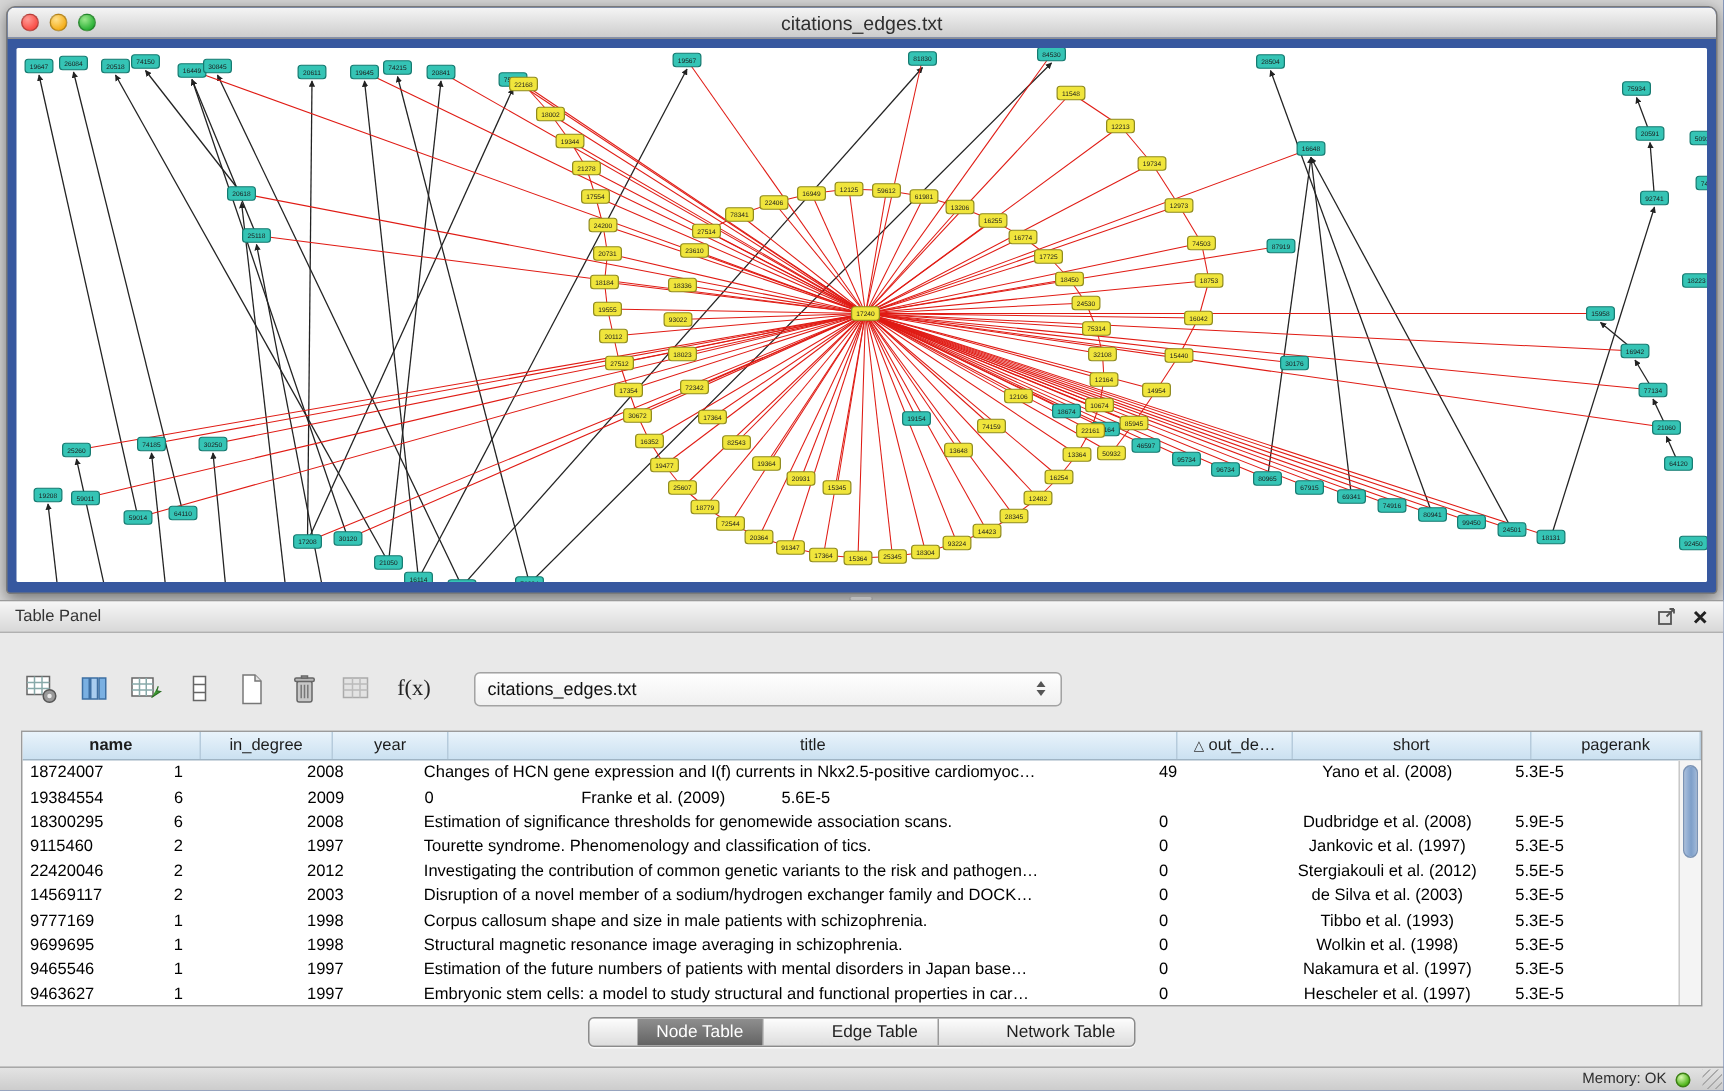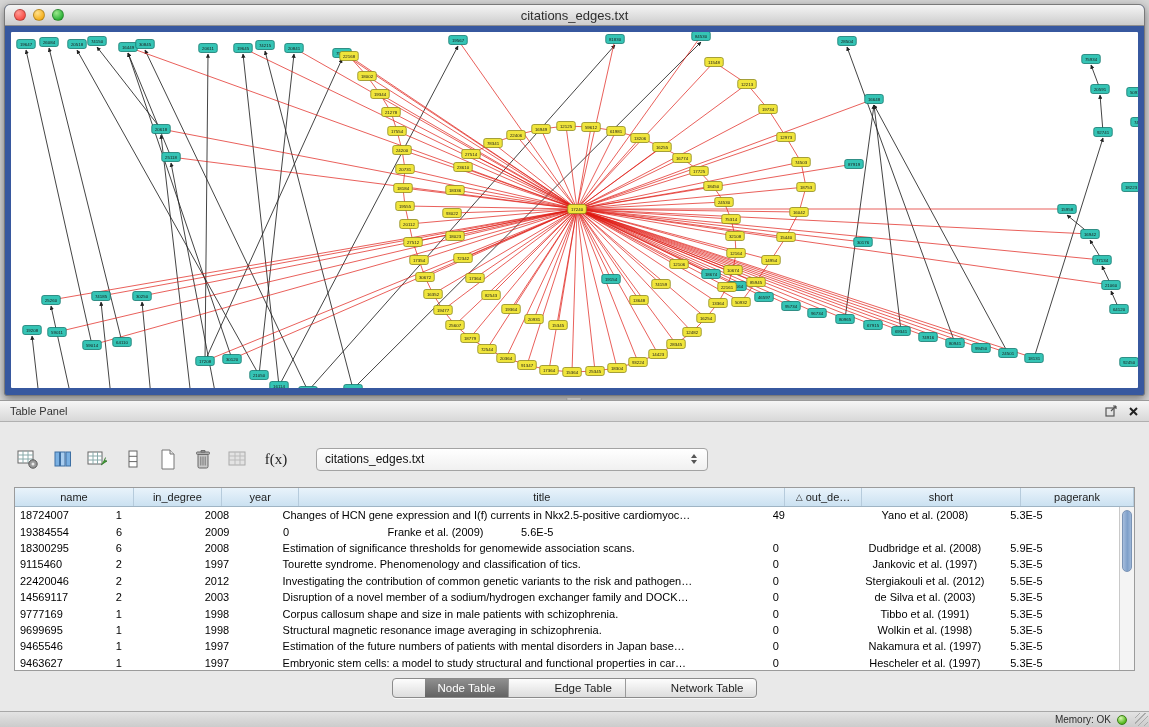--- a/index.html
+++ b/index.html
@@ -960,21 +960,21 @@
       <span class="label">citations_edges.txt</span>
       <span class="stepper">
         <span class="tri-up"></span>
           <span class="tri-down"></span>
       </span>
     </div>
   </div>
 
   <div class="table-box">
     <div class="thead">
-        <div class="th" style="width: 120px;">
+        <div class="th" style="width: 120px; font-weight: bold;">
           <span>name</span>
         </div>
         <div class="th" style="width: 89px;">
           <span>in_degree</span>
         </div>
         <div class="th" style="width: 78px;">
           <span>year</span>
         </div>
         <div class="th" style="width: 491px;">
           <span>title</span>
@@ -1043,21 +1043,21 @@
           <div class="td" style="width: 77px;">0</div>
           <div class="td c" style="width: 161px;">de Silva et al. (2003)</div>
           <div class="td" style="width: 114px;">5.3E-5</div>
         </div>
         <div class="tr">
           <div class="td" style="width: 96px;">9777169</div>
           <div class="td" style="width: 89px;">1</div>
           <div class="td" style="width: 78px;">1998</div>
           <div class="td" style="width: 491px;">Corpus callosum shape and size in male patients with schizophrenia.</div>
           <div class="td" style="width: 77px;">0</div>
-          <div class="td c" style="width: 161px;">Tibbo et al. (1991)</div>
+          <div class="td c" style="width: 161px;">Tibbo et al. (1993)</div>
           <div class="td" style="width: 114px;">5.3E-5</div>
         </div>
         <div class="tr">
           <div class="td" style="width: 96px;">9699695</div>
           <div class="td" style="width: 89px;">1</div>
           <div class="td" style="width: 78px;">1998</div>
           <div class="td" style="width: 491px;">Structural magnetic resonance image averaging in schizophrenia.</div>
           <div class="td" style="width: 77px;">0</div>
           <div class="td c" style="width: 161px;">Wolkin et al. (1998)</div>
           <div class="td" style="width: 114px;">5.3E-5</div>

